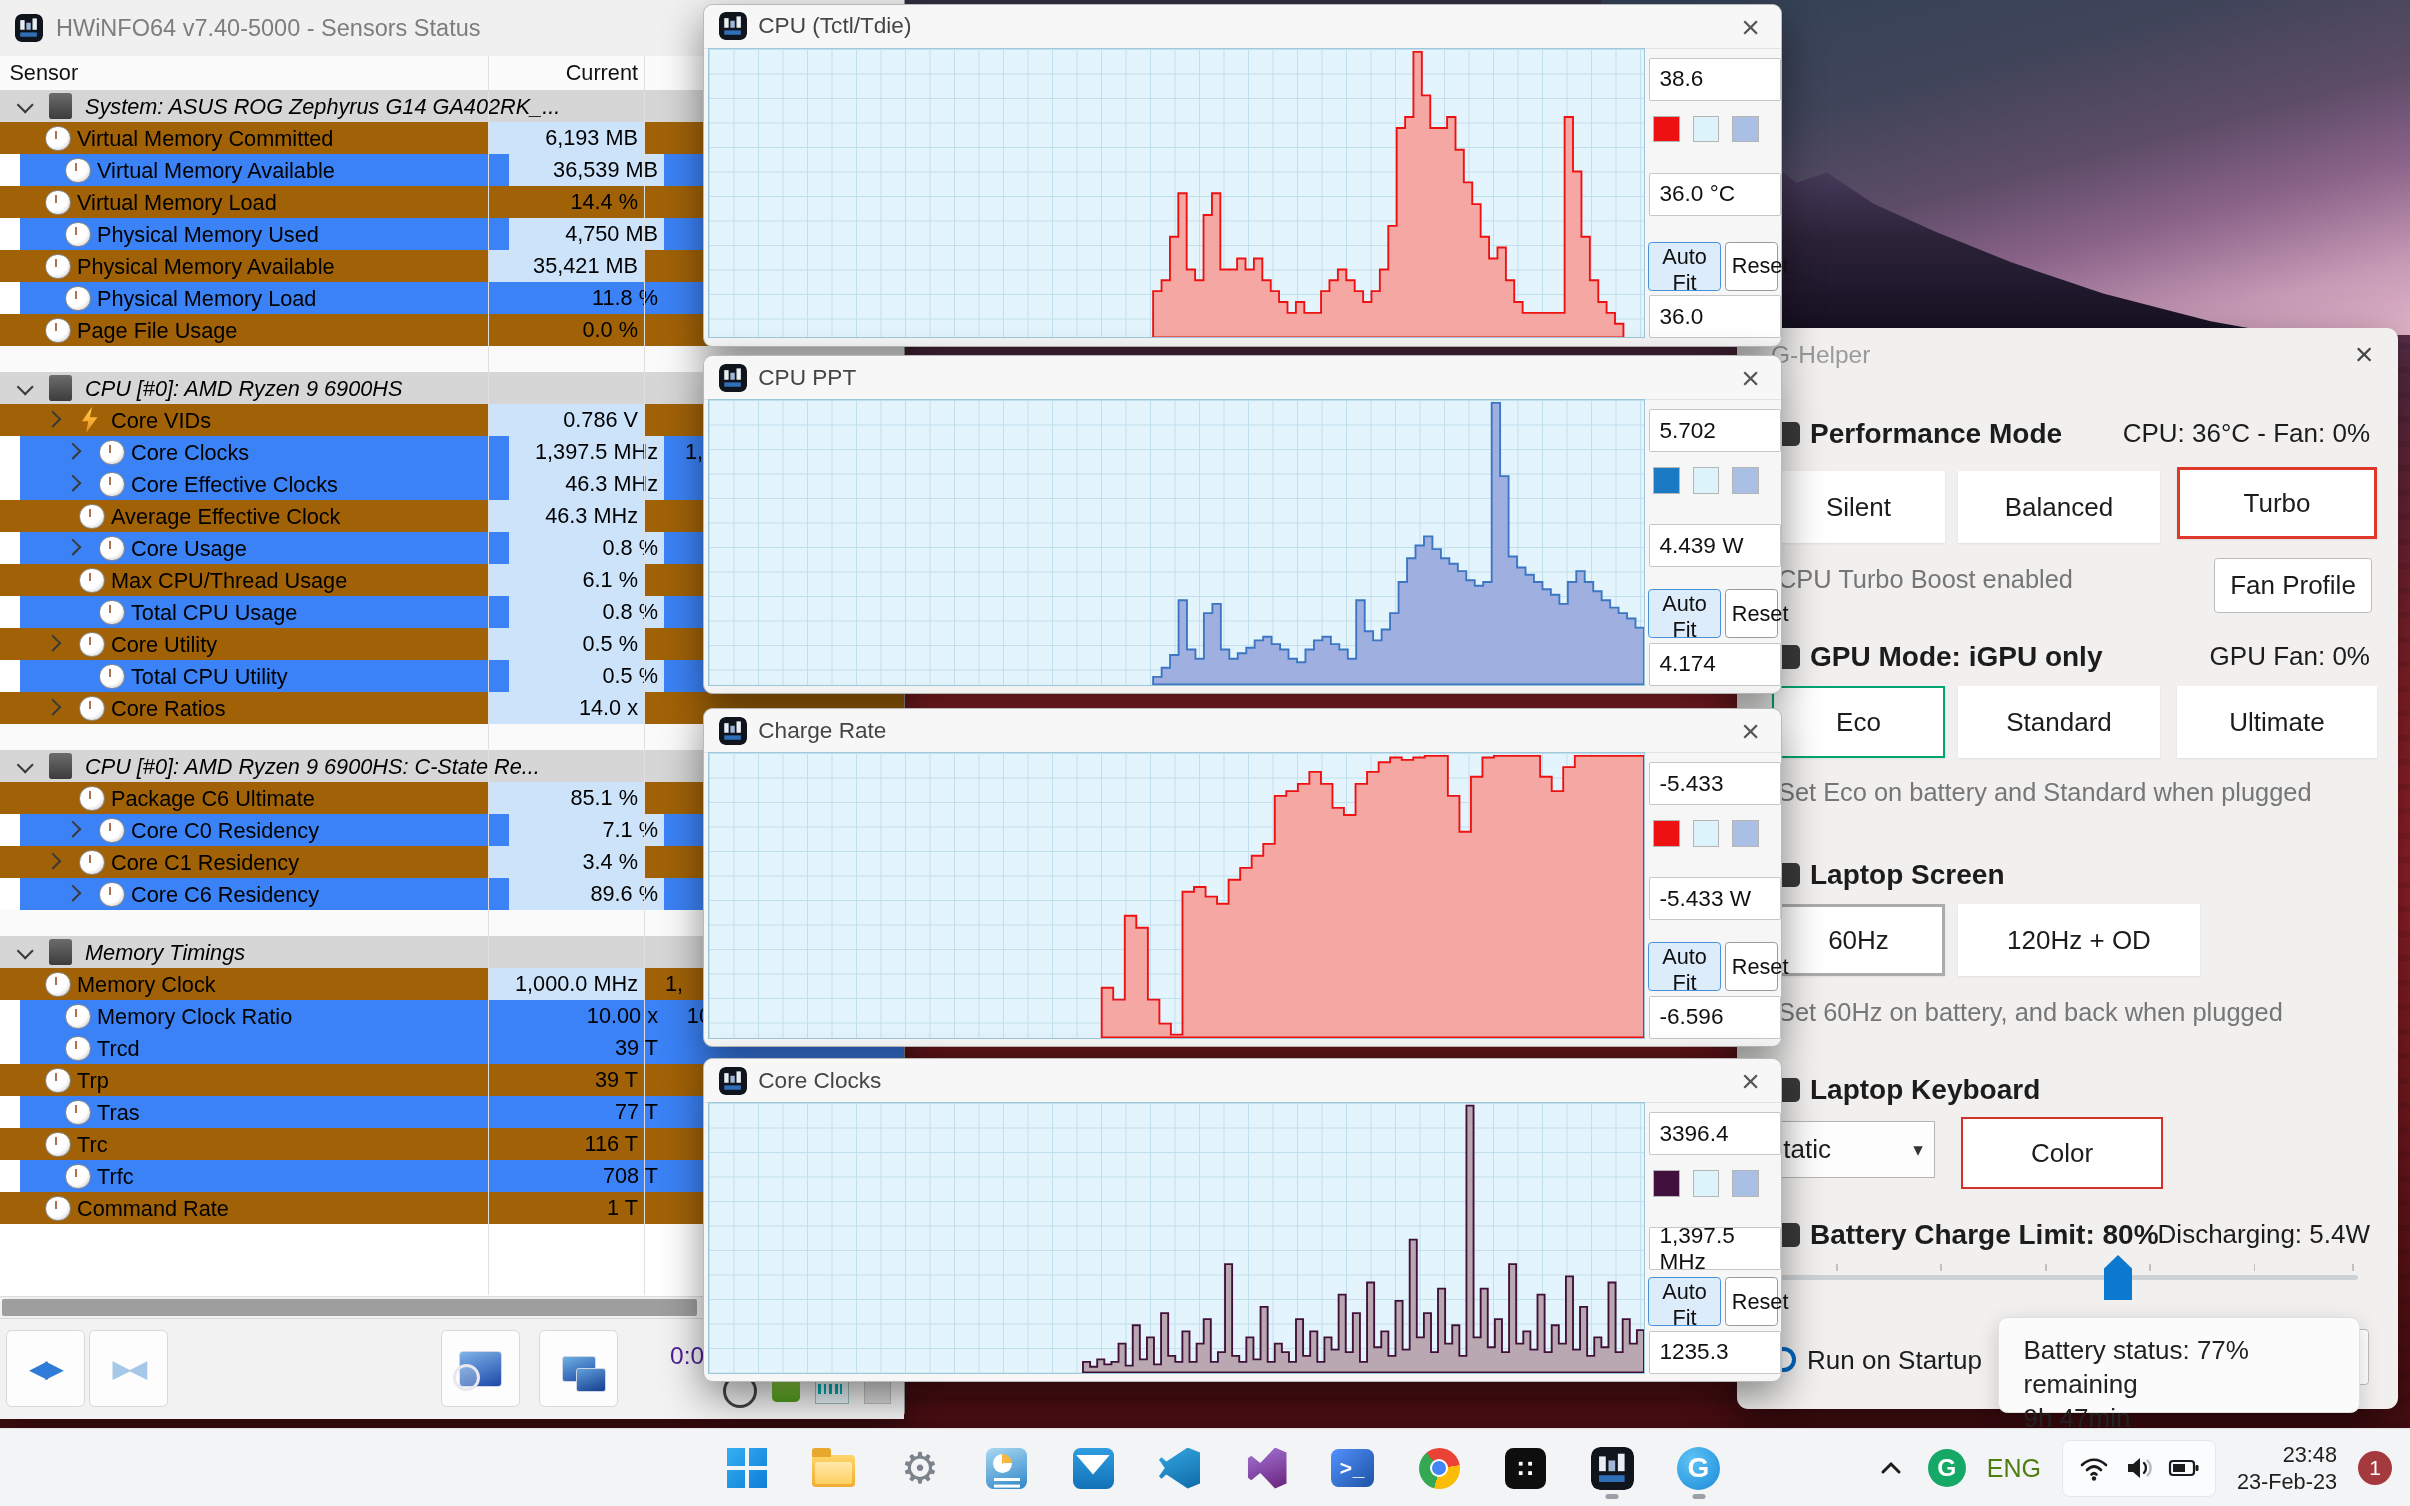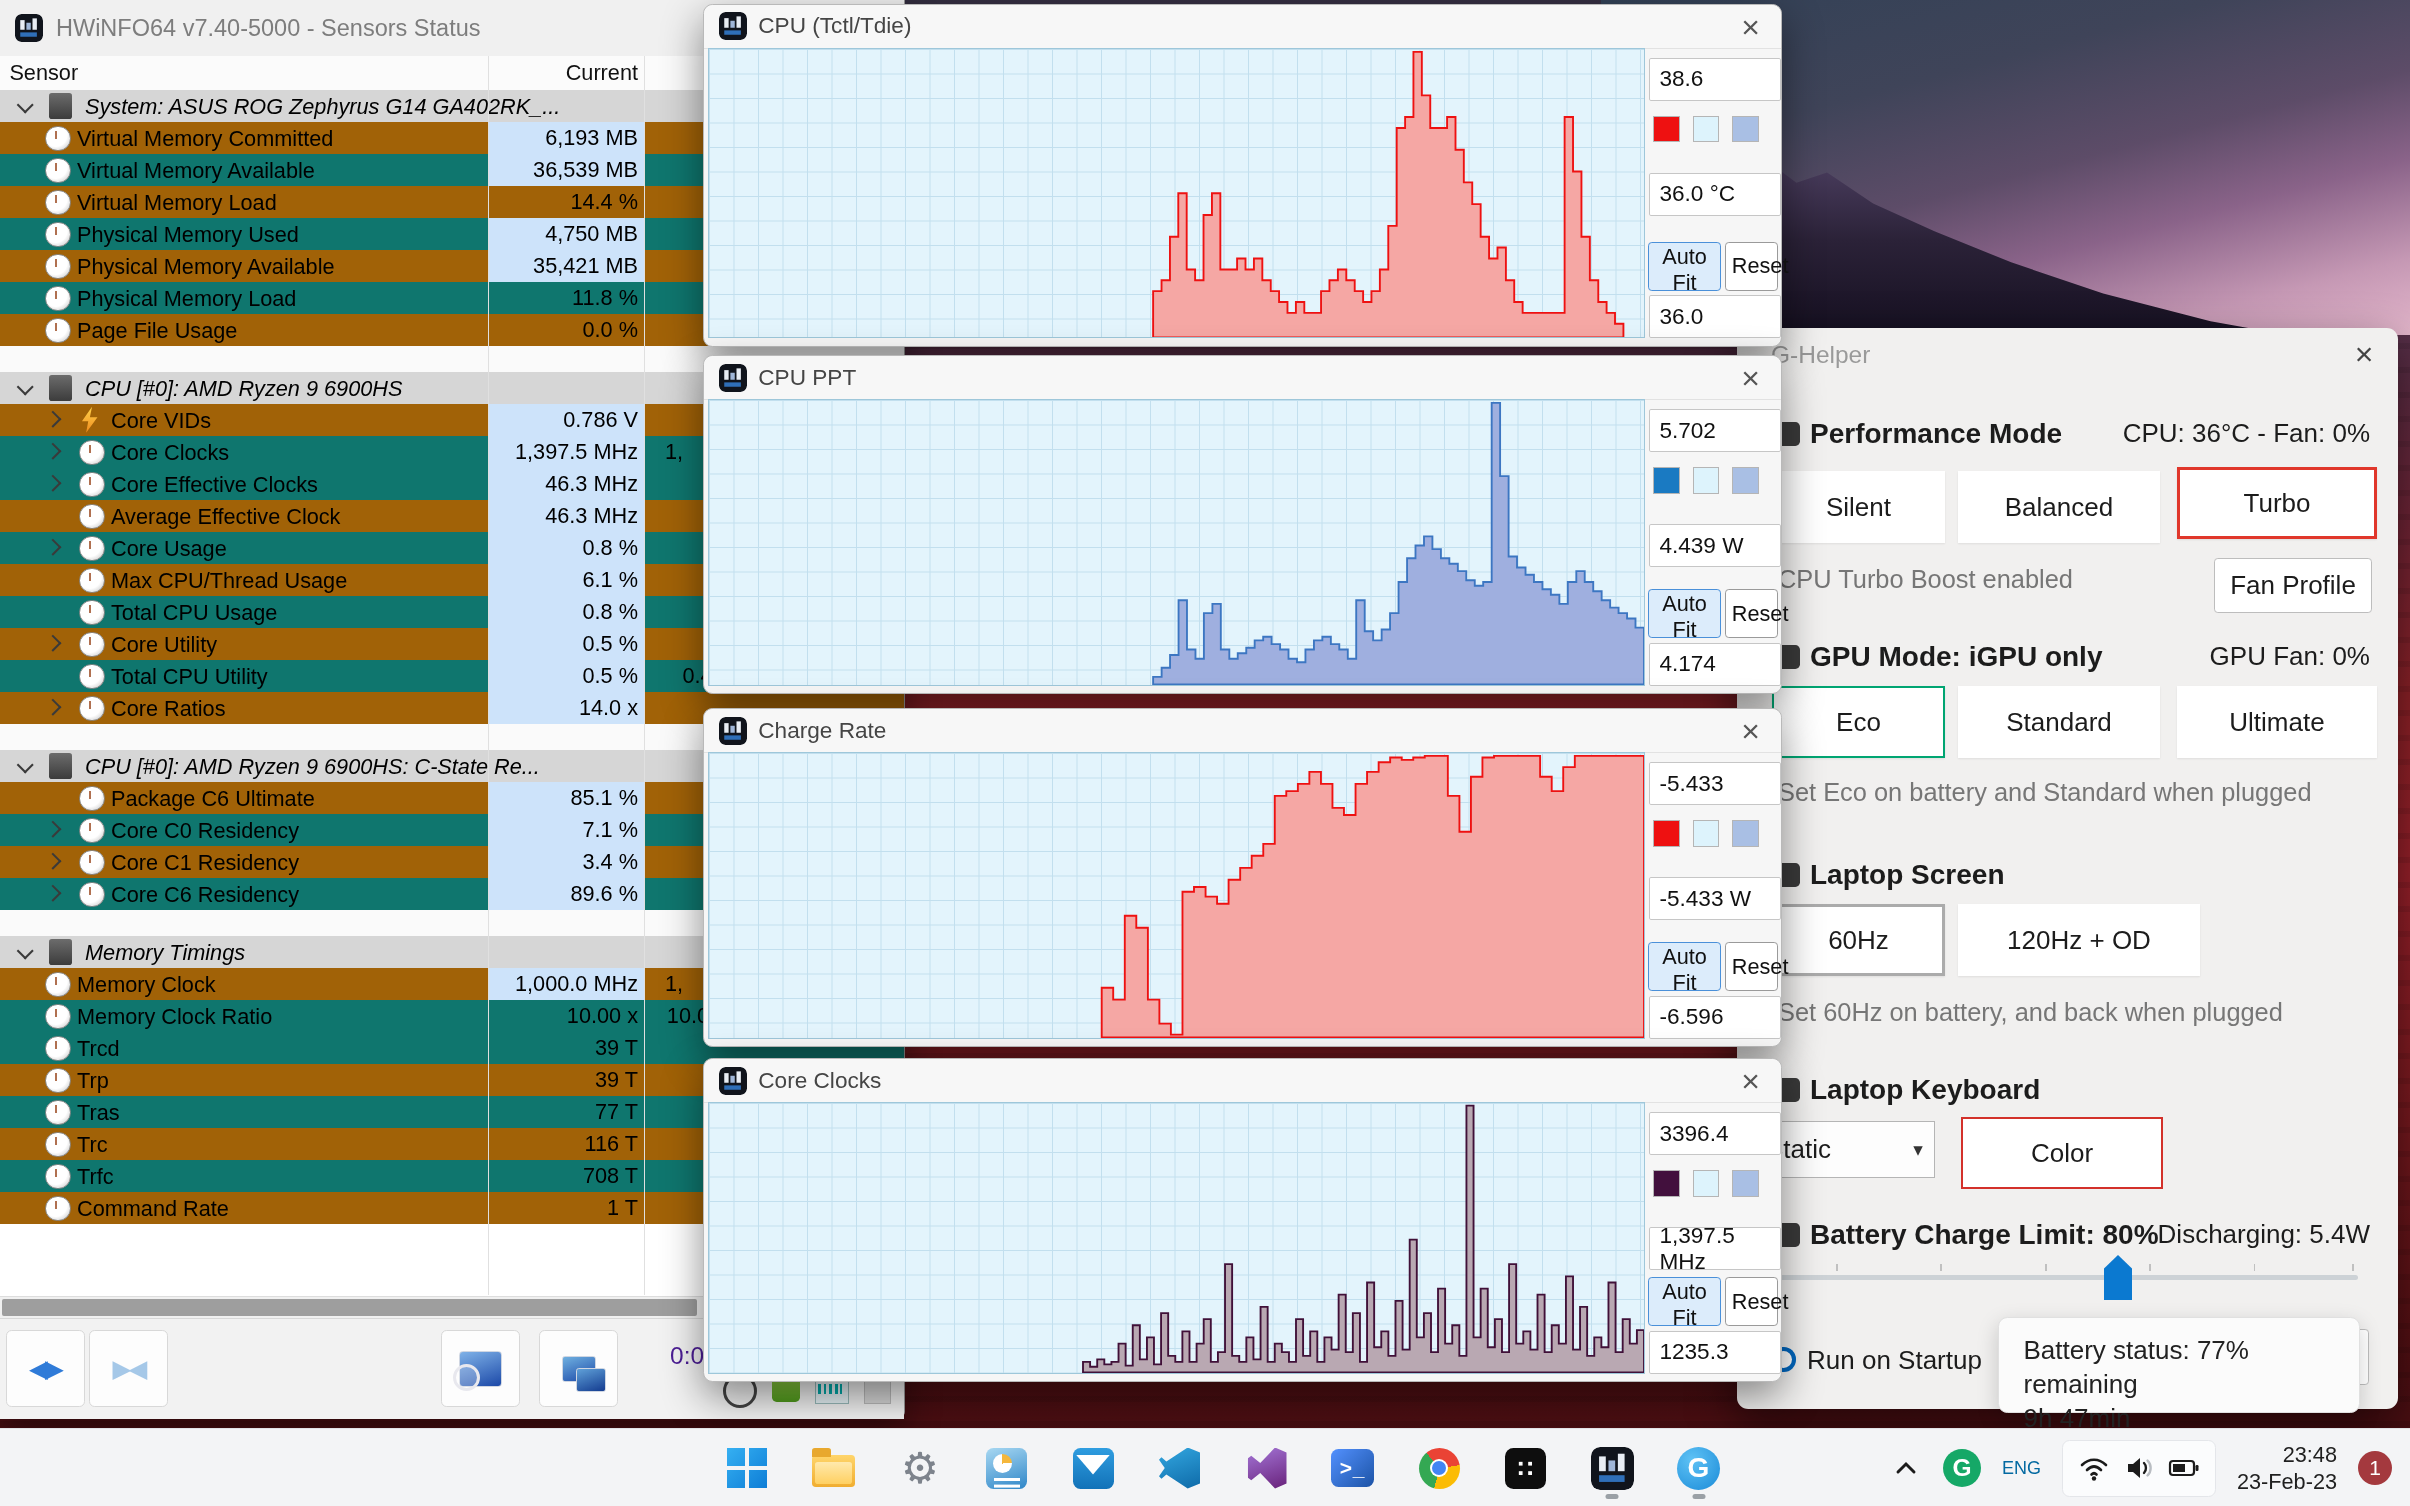--- a/index.html
+++ b/index.html
@@ -48,21 +48,21 @@
   .hw-titlebar{position:absolute;left:0;top:0;right:0;height:56px;background:#f0f0f0;display:flex;
     align-items:center;padding-left:15px;border-bottom:0.9px solid #d0d0d0;}
   .hw-title{margin-left:13px;font-size:23.5px;color:#7d7d7d;}
   .hw-colhdr{position:absolute;left:0;top:56px;right:0;height:34px;background:#fbfbfb;
     border-bottom:0.9px solid #cfcfcf;font-size:21.7px;color:#111;}
   .hw-colhdr .c1{position:absolute;left:9.4px;top:3.8px;}
   .hw-colhdr .c2{position:absolute;left:489px;width:149px;top:3.8px;text-align:right;}
   .vdiv{position:absolute;top:56px;width:0.9px;height:1239px;background:#e0e0e0;}
   #sensor-rows{position:absolute;left:0;top:90px;right:0;}
   .srow{height:32px;position:relative;font-size:21.7px;color:#000;background:#a16207;}
-  .srow.alt{background:#0f766e;}
+  .srow.alt{background:#3b82f6;margin-left:20px;}
   .srow.group{background:#d6d6d6;font-style:italic;}
   .sgap{height:26px;background:#fafafa;}
   .sname{position:absolute;top:3.8px;white-space:nowrap;}
   .sval{position:absolute;left:489px;width:149px;top:0;height:32px;line-height:32px;text-align:right;padding-right:5.6px;}
   .sval.hl{background:#cde3fa;}
   .extra{position:absolute;top:0;height:32px;line-height:32px;width:79px;text-align:right;}
   .minfrag{position:absolute;left:665px;top:0;height:32px;line-height:32px;}
   .chev{display:inline-block;width:10.4px;height:10.4px;border-right:2.8px solid #3a3a3a;border-bottom:2.8px solid #3a3a3a;}
   .chev.r{transform:rotate(-45deg);}
   .chev.d{transform:rotate(45deg);}
@@ -157,21 +157,21 @@
   .chrome::after{content:'';position:absolute;inset:33%;background:#4285f4;border-radius:50%;}
   .dotsapp{width:41px;height:41px;background:#0e0e0e;border-radius:8.5px;position:relative;}
   .dotsapp::after{content:'';position:absolute;left:11.3px;top:11.3px;width:19px;height:19px;
     background-image:radial-gradient(#fff 2.1px,transparent 2.4px);background-size:9.4px 9.4px;}
   .hwico-big{width:43px;height:43px;border-radius:8.5px;}
   .gicon{width:43px;height:43px;border-radius:50%;background:radial-gradient(circle at 35% 30%,#5ec2f5,#1b8bd8);
     color:#fff;font-size:28px;font-weight:bold;display:flex;align-items:center;justify-content:center;}
   .tb-tray{position:absolute;right:19px;top:0;height:78px;display:flex;align-items:center;gap:21px;}
   .tray-g{width:38px;height:38px;border-radius:50%;background:#15a867;color:#fff;font-size:24.5px;font-weight:bold;
     display:flex;align-items:center;justify-content:center;}
-  .tray-lang{font-size:18px;color:#0369a1;}
+  .tray-lang{font-size:25px;color:#4d7c0f;}
   .tray-pill{height:55px;background:#fbfcfd;border:0.9px solid #e4e6ea;border-radius:7.5px;display:flex;
     align-items:center;gap:13px;padding:0 15px;}
   .ti{width:32px;height:32px;}
   .tray-clock{text-align:right;font-size:21.7px;color:#1f1f1f;line-height:27px;}
   .tray-badge{width:34px;height:34px;border-radius:50%;background:#a4393e;color:#fff;font-size:21px;
     display:flex;align-items:center;justify-content:center;}
 
   button{cursor:default;}
 </style>
 </head>

